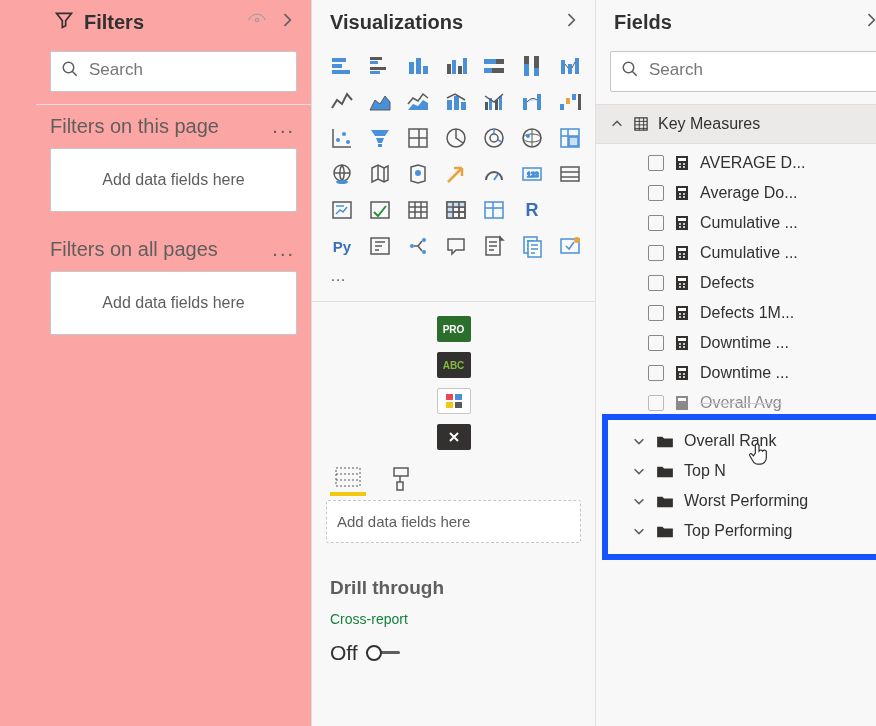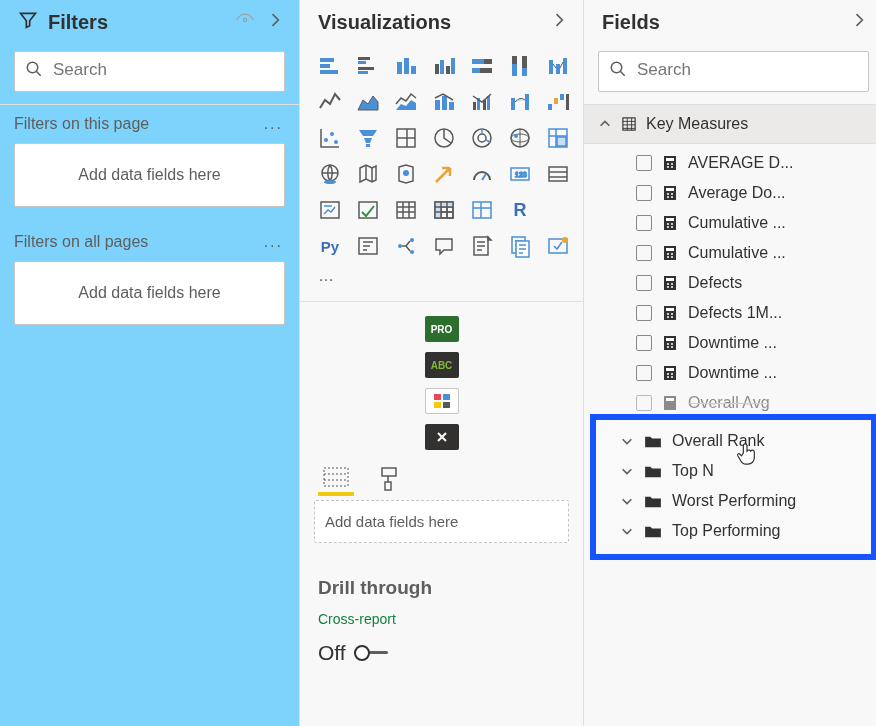--- a/index.html
+++ b/index.html
@@ -12,21 +12,21 @@
     height: 726px;
     overflow: hidden;
     display: flex;
   }
   .pane {
     background: #fff;
     border-right: 1px solid #e1dfdd;
     display: flex;
     flex-direction: column;
   }
-  .pane-filters { width: 312px; background:#7dd3fc; }
+  .pane-filters { width: 312px; background:#fca5a5;padding-left:36px; }
   .pane-viz { width: 284px; background:#f8f8f8; }
   .pane-fields { flex: 1; background:#f8f8f8; }
 
   .pane-header {
     display: flex;
     align-items: center;
     padding: 10px 14px 10px 18px;
     gap: 10px;
     font-size: 20px;
     font-weight: 600;
@@ -50,21 +50,21 @@
   }
   .search-wrap input {
     border:none; outline:none; flex:1; font-size:17px; color:#323130; background:transparent;
   }
 
   .section-label {
     display:flex;
     align-items:center;
     justify-content:space-between;
     padding: 10px 16px 6px 14px;
-    font-size:16px;
+    font-size:20px;
     color:#605e5c;
   }
   .section-label .dots { letter-spacing:2px; color:#605e5c; }
 
   .dropzone {
     margin: 4px 14px 16px 14px;
     border:1px solid #c8c6c4;
     border-radius:2px;
     background:#fff;
     text-align:center;

